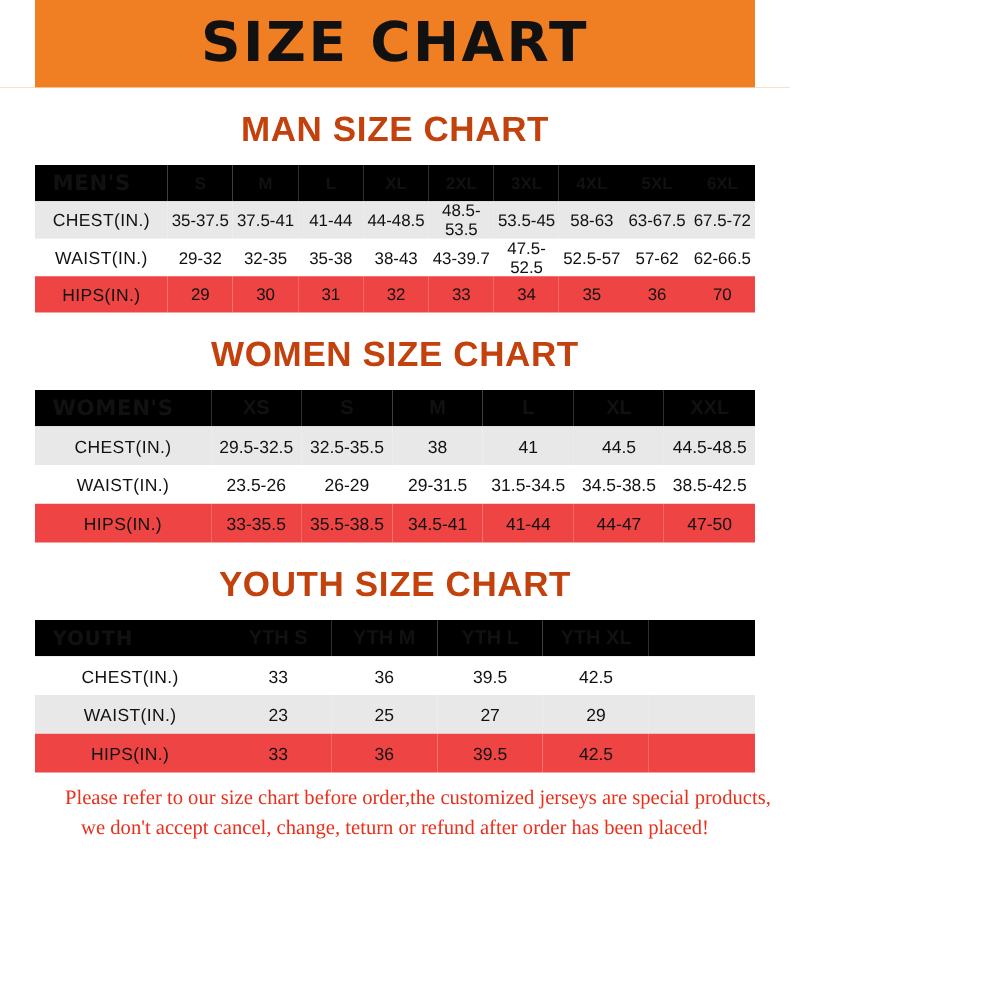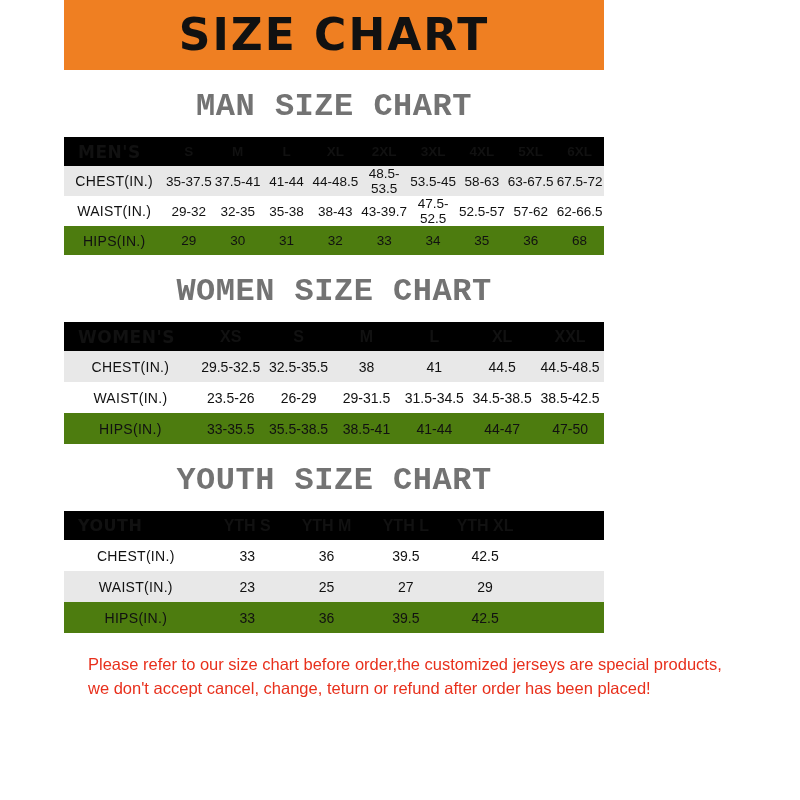--- a/index.html
+++ b/index.html
@@ -13,21 +13,20 @@
     font-family: "Liberation Sans", sans-serif;
     color: #111111;
     overflow: hidden;
   }
   .page {
     position: relative;
     width: 632px;
     height: 800px;
     box-sizing: border-box;
     background: #ffffff;
-    padding-left: 36px;
   }
   
   .header-band {
     position: relative;
     height: 70px;
     background: #ef7f22;
     display: flex;
     align-items: center;
     justify-content: center;
   }
@@ -55,25 +54,25 @@
     color: #111111;
     text-align: center;
     line-height: 1;
   }
   .content {
     padding: 0 28px;
     box-sizing: border-box;
   }
   .section-title {
     text-align: center;
-    font-family: Liberation Mono, monospace;
+    font-family: Liberation Sans, sans-serif;
     font-weight: bold;
-    font-size: 32px;
+    font-size: 28px;
     letter-spacing: 0.5px;
-    color: #737373;
+    color: #c2410c;
     margin: 18px 0 12px 0;
   }
   table.size-table {
     width: 100%;
     border-collapse: collapse;
     table-layout: fixed;
   }
   table.size-table td,
   table.size-table th {
     text-align: center;
@@ -94,41 +93,41 @@
   }
   thead th.corner {
     text-align: left;
     padding-left: 14px;
     font-family: "DejaVu Sans", sans-serif;
     font-size: 17px;
     letter-spacing: 0.5px;
   }
   tbody tr.band-light td { background: #e8e8e8; }
   tbody tr.band-white td { background: #ffffff; }
-  tbody tr.band-gray  td { background: #4d7c0f; }
+  tbody tr.band-gray  td { background: #ef4444; }
   tbody td.rowlabel {
     font-size: 14px;
     letter-spacing: 0.3px;
   }
   
   .women thead th.corner { font-size: 17px; }
   .women thead th { font-size: 16px; }
   .women tbody td { font-size: 14px; height: 31px; }
   
   .youth thead th { font-size: 16px; }
   .youth tbody td { font-size: 14px; height: 31px; }
 
   .footer-note {
-    margin-top: 20px;
+    margin-top: 8px;
     padding: 0 24px;
-    text-align: right;
+    text-align: center;
     color: #e8301c;
     font-size: 16.5px;
     line-height: 1.45;
-    font-family: Liberation Sans, sans-serif;
+    font-family: Liberation Serif, serif;
   }
   .footer-note div { white-space: nowrap; }
 </style>
 </head>
 <body>
 
 <div class="page">
 
   <div class="header-band">
     <div class="header-title">SIZE CHART</div>
@@ -180,21 +179,21 @@
         <tr class="band-gray">
           <td class="rowlabel">HIPS(IN.)</td>
           <td>29</td>
           <td>30</td>
           <td>31</td>
           <td>32</td>
           <td>33</td>
           <td>34</td>
           <td>35</td>
           <td>36</td>
-          <td>68</td>
+          <td>70</td>
         </tr>
       </tbody>
     </table>
 
     <div class="section-title">WOMEN SIZE CHART</div>
     <table class="size-table women">
       <thead>
         <tr>
           <th class="corner" style="width:22%">WOMEN'S</th>
           <th>XS</th>
@@ -221,21 +220,21 @@
           <td>26-29</td>
           <td>29-31.5</td>
           <td>31.5-34.5</td>
           <td>34.5-38.5</td>
           <td>38.5-42.5</td>
         </tr>
         <tr class="band-gray">
           <td class="rowlabel">HIPS(IN.)</td>
           <td>33-35.5</td>
           <td>35.5-38.5</td>
-          <td>38.5-41</td>
+          <td>34.5-41</td>
           <td>41-44</td>
           <td>44-47</td>
           <td>47-50</td>
         </tr>
       </tbody>
     </table>
 
     <div class="section-title">YOUTH SIZE CHART</div>
     <table class="size-table youth">
       <thead>

